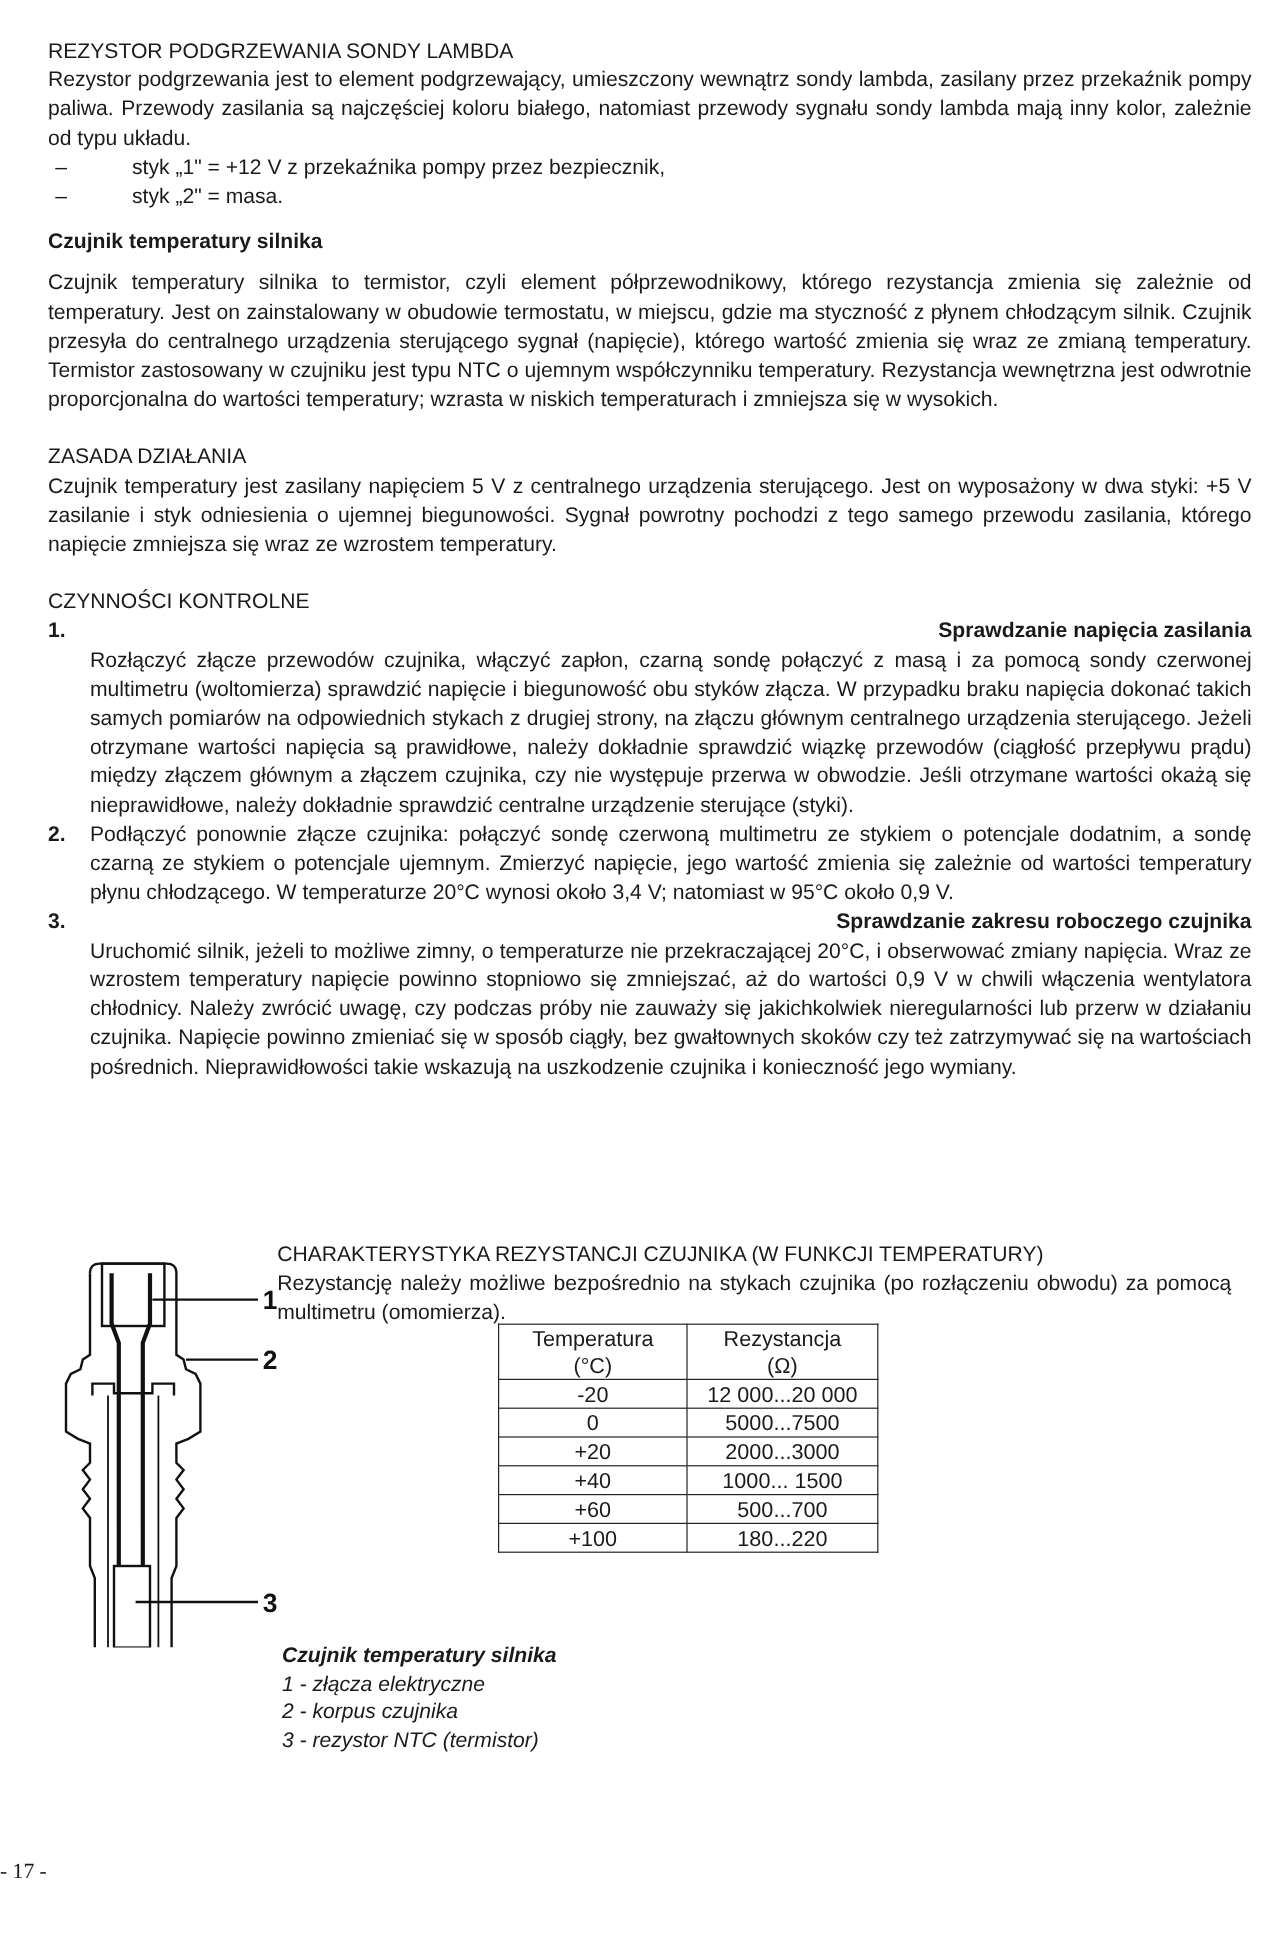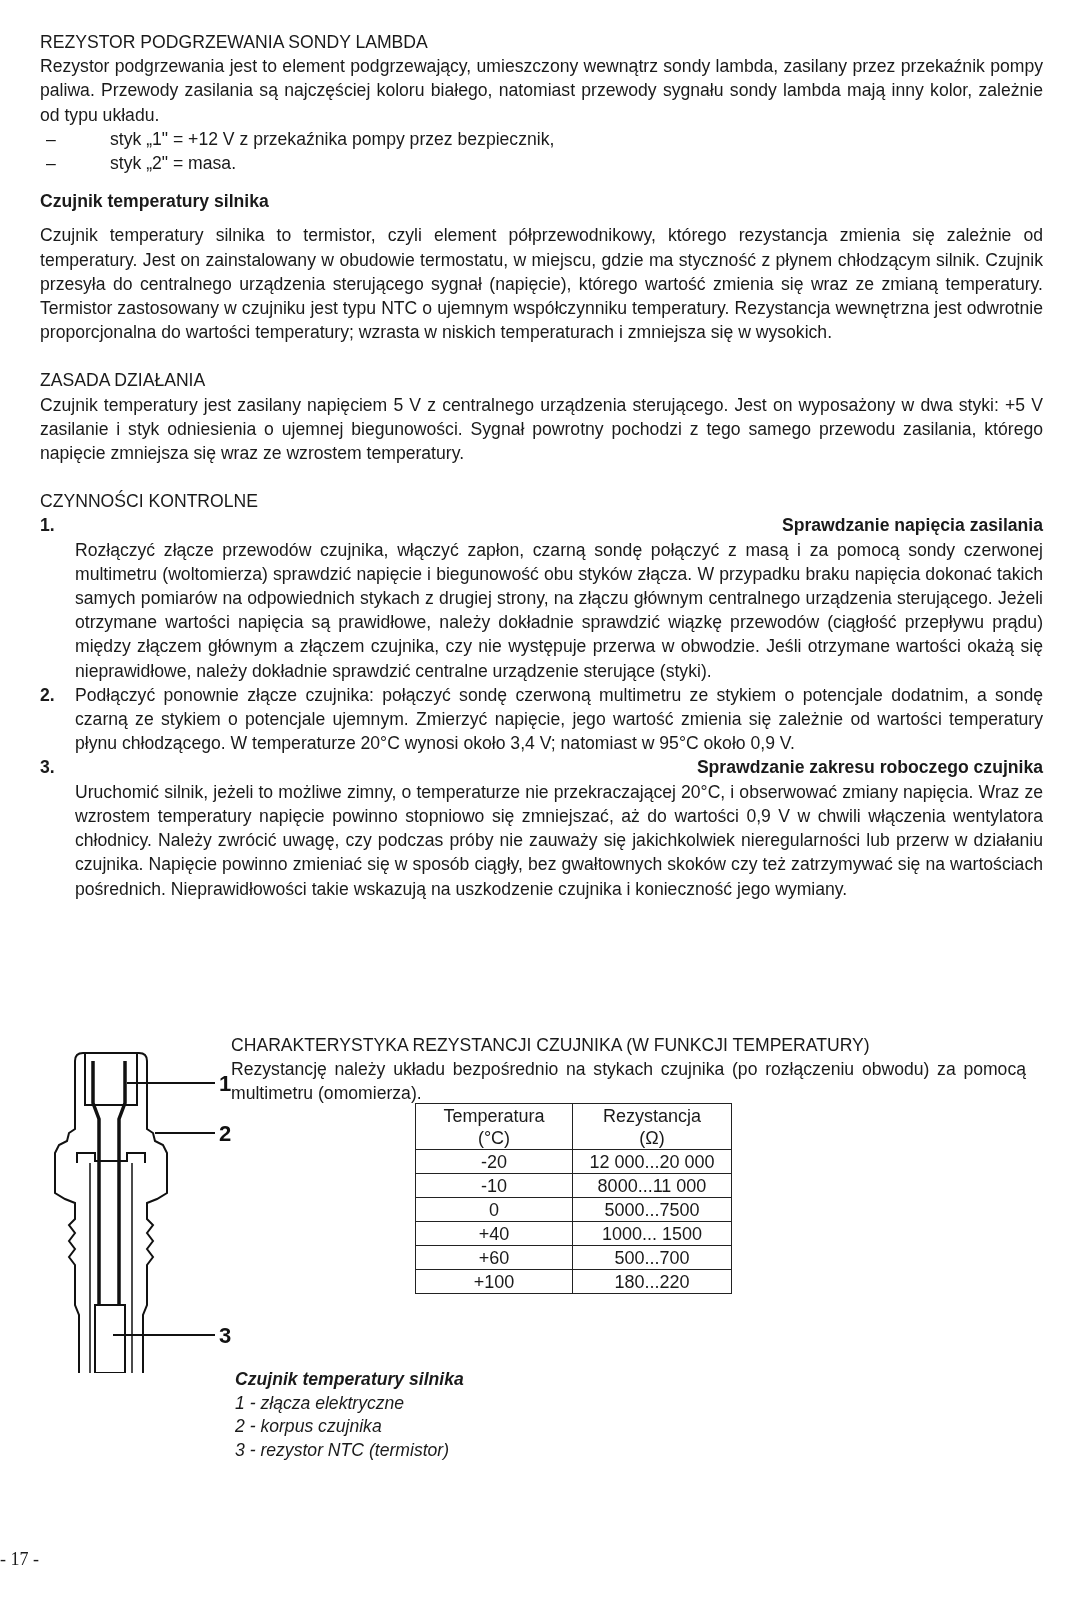--- a/index.html
+++ b/index.html
@@ -108,42 +108,42 @@
     </g>
     <g font-family="Liberation Sans, sans-serif" font-weight="bold" font-size="22" fill="#111">
       <text x="184" y="58">1</text>
       <text x="184" y="108">2</text>
       <text x="184" y="310">3</text>
     </g>
   </svg>
 
   <div class="right-block t nar">
     <h2 class="h">CHARAKTERYSTYKA REZYSTANCJI CZUJNIKA (W FUNKCJI TEMPERATURY)</h2>
-    <p class="just">Rezystancję należy układu bezpośrednio na stykach czujnika (po rozłączeniu obwodu) za pomocą multimetru (omomierza).</p>
+    <p class="just">Rezystancję należy możliwe bezpośrednio na stykach czujnika (po rozłączeniu obwodu) za pomocą multimetru (omomierza).</p>
   </div>
 
   <table class="res">
     <thead>
       <tr>
         <th class="c1"><span>Temperatura</span><br><span>(°C)</span></th>
         <th class="c2"><span>Rezystancja</span><br><span>(Ω)</span></th>
       </tr>
     </thead>
     <tbody id="res-body">
         <tr>
           <td class="c1">-20</td>
           <td class="c2">12 000...20 000</td>
         </tr>
         <tr>
-          <td class="c1">-10</td>
-          <td class="c2">8000...11 000</td>
+          <td class="c1">0</td>
+          <td class="c2">5000...7500</td>
         </tr>
         <tr>
-          <td class="c1">0</td>
-          <td class="c2">5000...7500</td>
+          <td class="c1">+20</td>
+          <td class="c2">2000...3000</td>
         </tr>
         <tr>
           <td class="c1">+40</td>
           <td class="c2">1000... 1500</td>
         </tr>
         <tr>
           <td class="c1">+60</td>
           <td class="c2">500...700</td>
         </tr>
         <tr>

